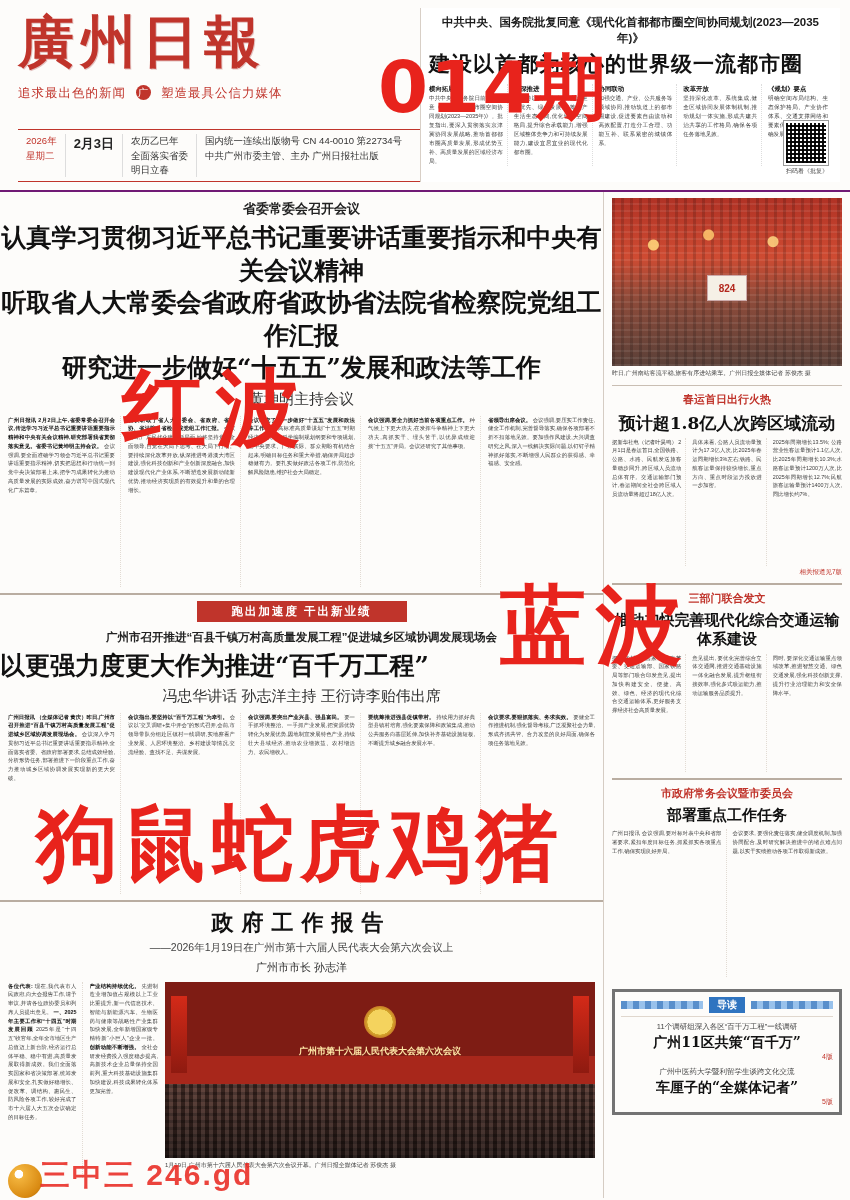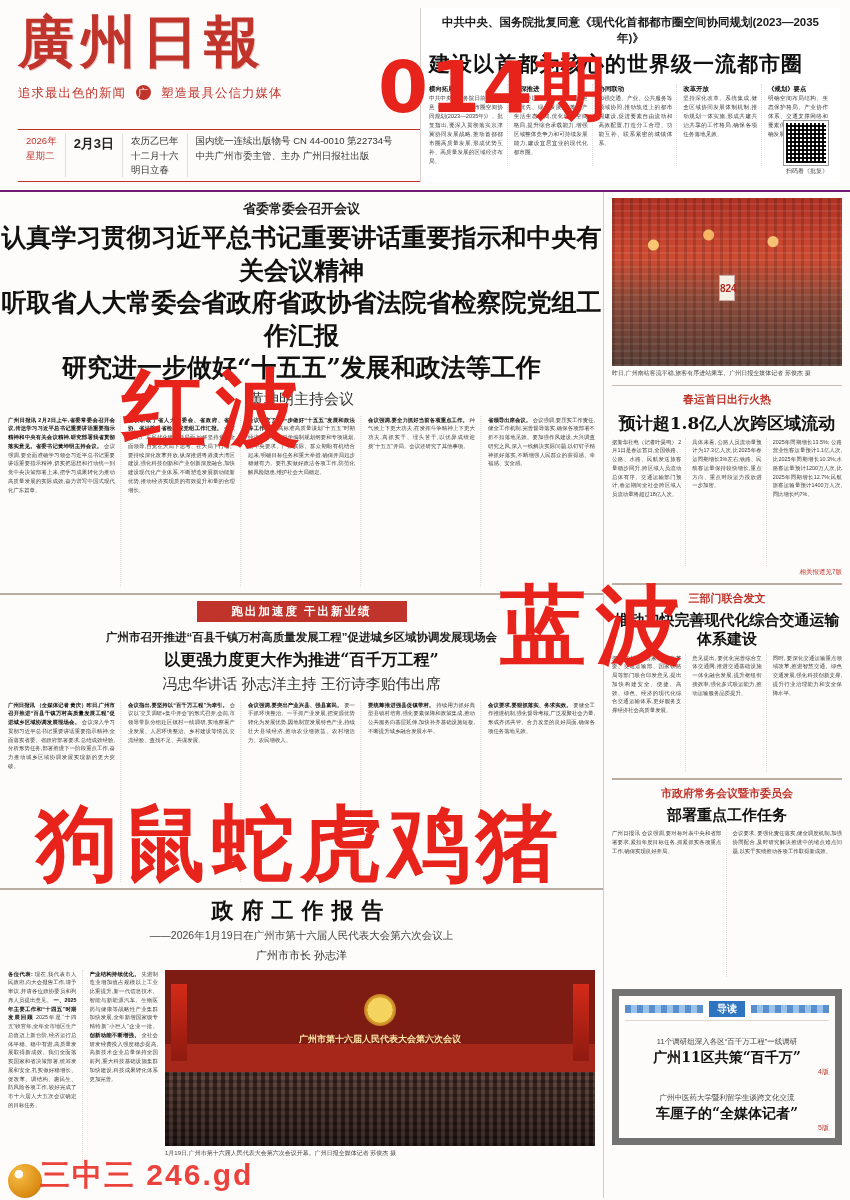--- a/index.html
+++ b/index.html
@@ -182,22 +182,21 @@
     font-family: "DejaVu Serif", serif;
     font-weight: bold;
     text-align: center;
     font-size: 25px;
     line-height: 1.3;
     color: #111;
   }
   .headline-lg {
     font-family: "DejaVu Serif", serif;
     font-weight: bold;
-    text-align: center;
-    font-size: 16px;
+    font-size: 25px;
     line-height: 1.32;
     color: #111;
   }
   .byline {
     text-align: center;
     font-size: 15px;
     color: #333;
     margin: 5px 0 3px;
   }
   .subline {
@@ -260,21 +259,21 @@
       radial-gradient(circle at 42% 22%, rgba(255,200,110,.85) 0 5px, transparent 6px),
       radial-gradient(circle at 70% 26%, rgba(255,215,130,.85) 0 5px, transparent 6px),
       repeating-linear-gradient(90deg, rgba(0,0,0,.15) 0 3px, transparent 3px 9px),
       repeating-linear-gradient(0deg, rgba(255,255,255,.08) 0 2px, transparent 2px 7px),
       linear-gradient(180deg,#b03225 0%, #cf4b32 35%, #8e4b3a 60%, #5a4038 100%);
   }
   .photo-crowd .sign {
     position: absolute;
     left: 50%; top: 46%;
     transform: translateX(-50%);
-    width: 16px; height: 26px;
+    width: 40px; height: 26px;
     background: #f5f0e6;
     border: 1px solid #caa;
     font-size: 10px;
     font-weight: bold;
     color: #b3281d;
     text-align: center;
     line-height: 26px;
   }
   .photo-hall {
     height: 176px;
@@ -348,38 +347,38 @@
     font-family: "DejaVu Serif", serif;
     font-weight: bold;
     font-size: 22px;
     text-align: center;
     letter-spacing: 8px;
     color: #111;
     margin-top: 6px;
   }
 
   .bottom-box {
-    border: 7px solid #737373;
+    border: 3px solid #737373;
     margin: 6px 8px;
     padding: 5px 6px;
   }
   .daodu {
     display: flex; align-items: center; gap: 6px;
     border-bottom: 1px solid #e0d7cd; padding-bottom: 3px;
   }
   .daodu .wave {
     flex: 1; height: 8px;
     background: repeating-linear-gradient(90deg,#2f74c0 0 6px, #7fb3e8 6px 12px);
     opacity: .8;
   }
   .daodu .tag {
     background: #2f74c0; color: #fff; font-size: 10px;
     font-weight: bold; padding: 1px 8px; white-space: nowrap;
   }
-  .item { margin-top: 16px; }
+  .item { margin-top: 5px; }
   .item .sm { font-size: 7.5px; color: #444; text-align: center; }
   .item .bg {
     font-family: "DejaVu Serif", serif;
     font-weight: bold; font-size: 14px;
     text-align: center; color: #111; margin-top: 2px;
   }
   .item .pg { font-size: 7px; color: #c0342b; text-align: right; }
 </style>
 </head>
 <body>
@@ -397,21 +396,21 @@
       <div class="mh-meta">
         <div class="blk red">
           <div>2026年</div>
           <div>星期二</div>
         </div>
         <div class="blk">
           <div class="big">2月3日</div>
         </div>
         <div class="blk">
           <div>农历乙巳年</div>
-          <div>十二月十六</div>
+          <div>全面落实省委</div>
           <div>明日立春</div>
         </div>
         <div class="blk">
           <div>国内统一连续出版物号 CN 44-0010  第22734号</div>
           <div>中共广州市委主管、主办    广州日报社出版</div>
         </div>
       </div>
     </div>
 
     <div class="mh-right">

